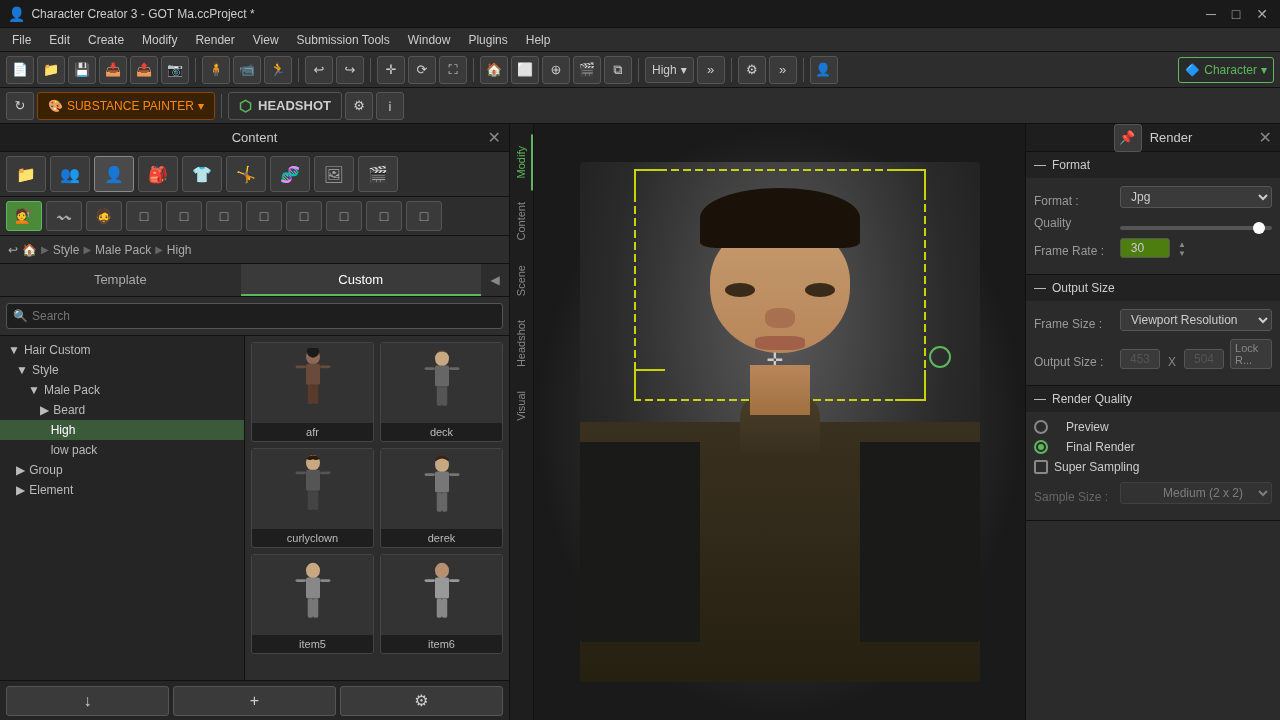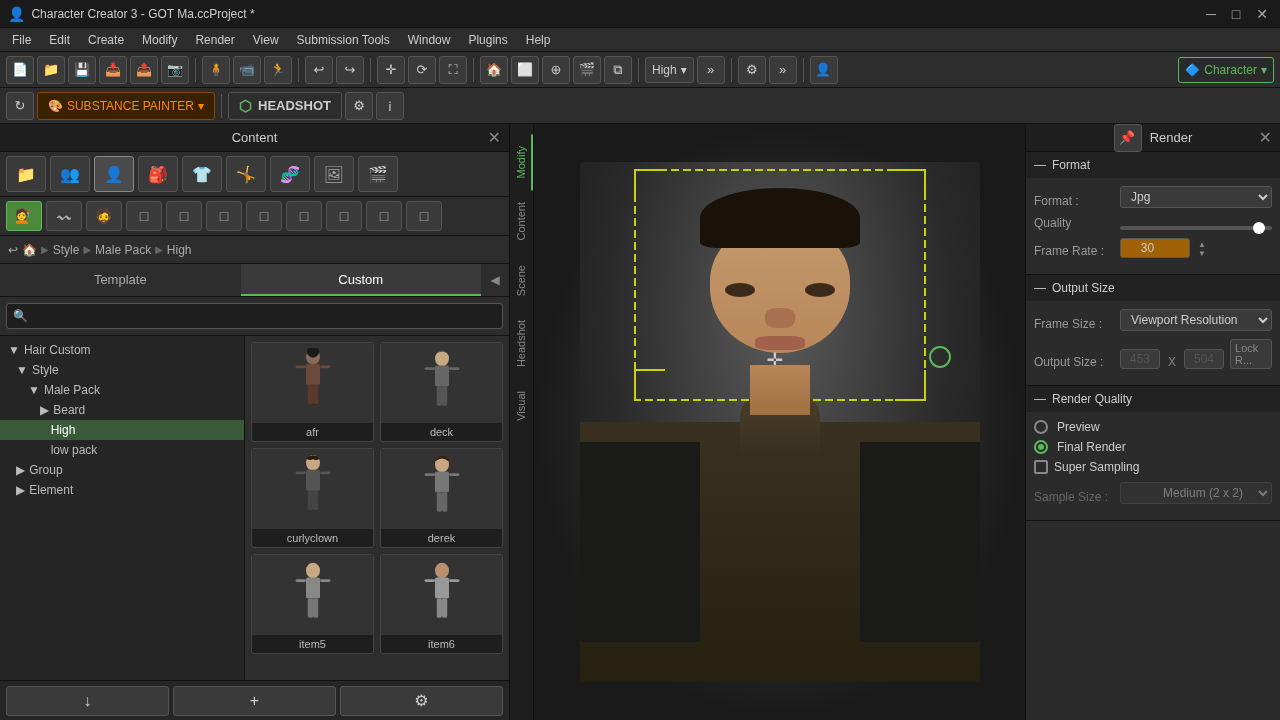--- a/index.html
+++ b/index.html
@@ -461,34 +461,34 @@
     }
     .render-slider::-webkit-slider-thumb {
       -webkit-appearance: none;
       appearance: none;
       width: 12px; height: 12px;
       border-radius: 50%;
       background: white;
       cursor: pointer;
     }
     .number-input {
-      background: #a16207;
+      background: #4d7c0f;
       border: 1px solid #555;
       border-radius: 3px;
       color: #ccc;
       padding: 2px 4px;
       font-size: 12px;
-      width: 70px;
+      width: 50px;
       text-align: center;
     }
     .radio-row {
       display: flex;
       align-items: center;
       margin-bottom: 6px;
-      gap: 9px;
+      gap: 18px;
     }
     .radio-circle {
       width: 14px; height: 14px;
       border-radius: 50%;
       border: 2px solid #888;
       display: flex; align-items: center; justify-content: center;
       cursor: pointer;
     }
     .radio-circle.checked { border-color: #5cb85c; }
     .radio-circle.checked::after {
@@ -690,20 +690,21 @@
 
     <div id="content-tabs">
       <div class="content-tab">Template</div>
       <div class="content-tab active">Custom</div>
       <div style="width:28px; display:flex; align-items:center; justify-content:center; cursor:pointer; color:#888;">◀</div>
     </div>
 
     <div id="search-bar">
       <div id="search-input-wrap">
         <span class="search-icon-span">🔍</span>
+        <input type="text" placeholder="Search" style="">
       </div>
     </div>
 
     <div id="content-body">
 
       <div id="tree-panel">
         <div class="tree-item">
           <span>▼</span>
           <span>Hair Custom</span>
         </div>

